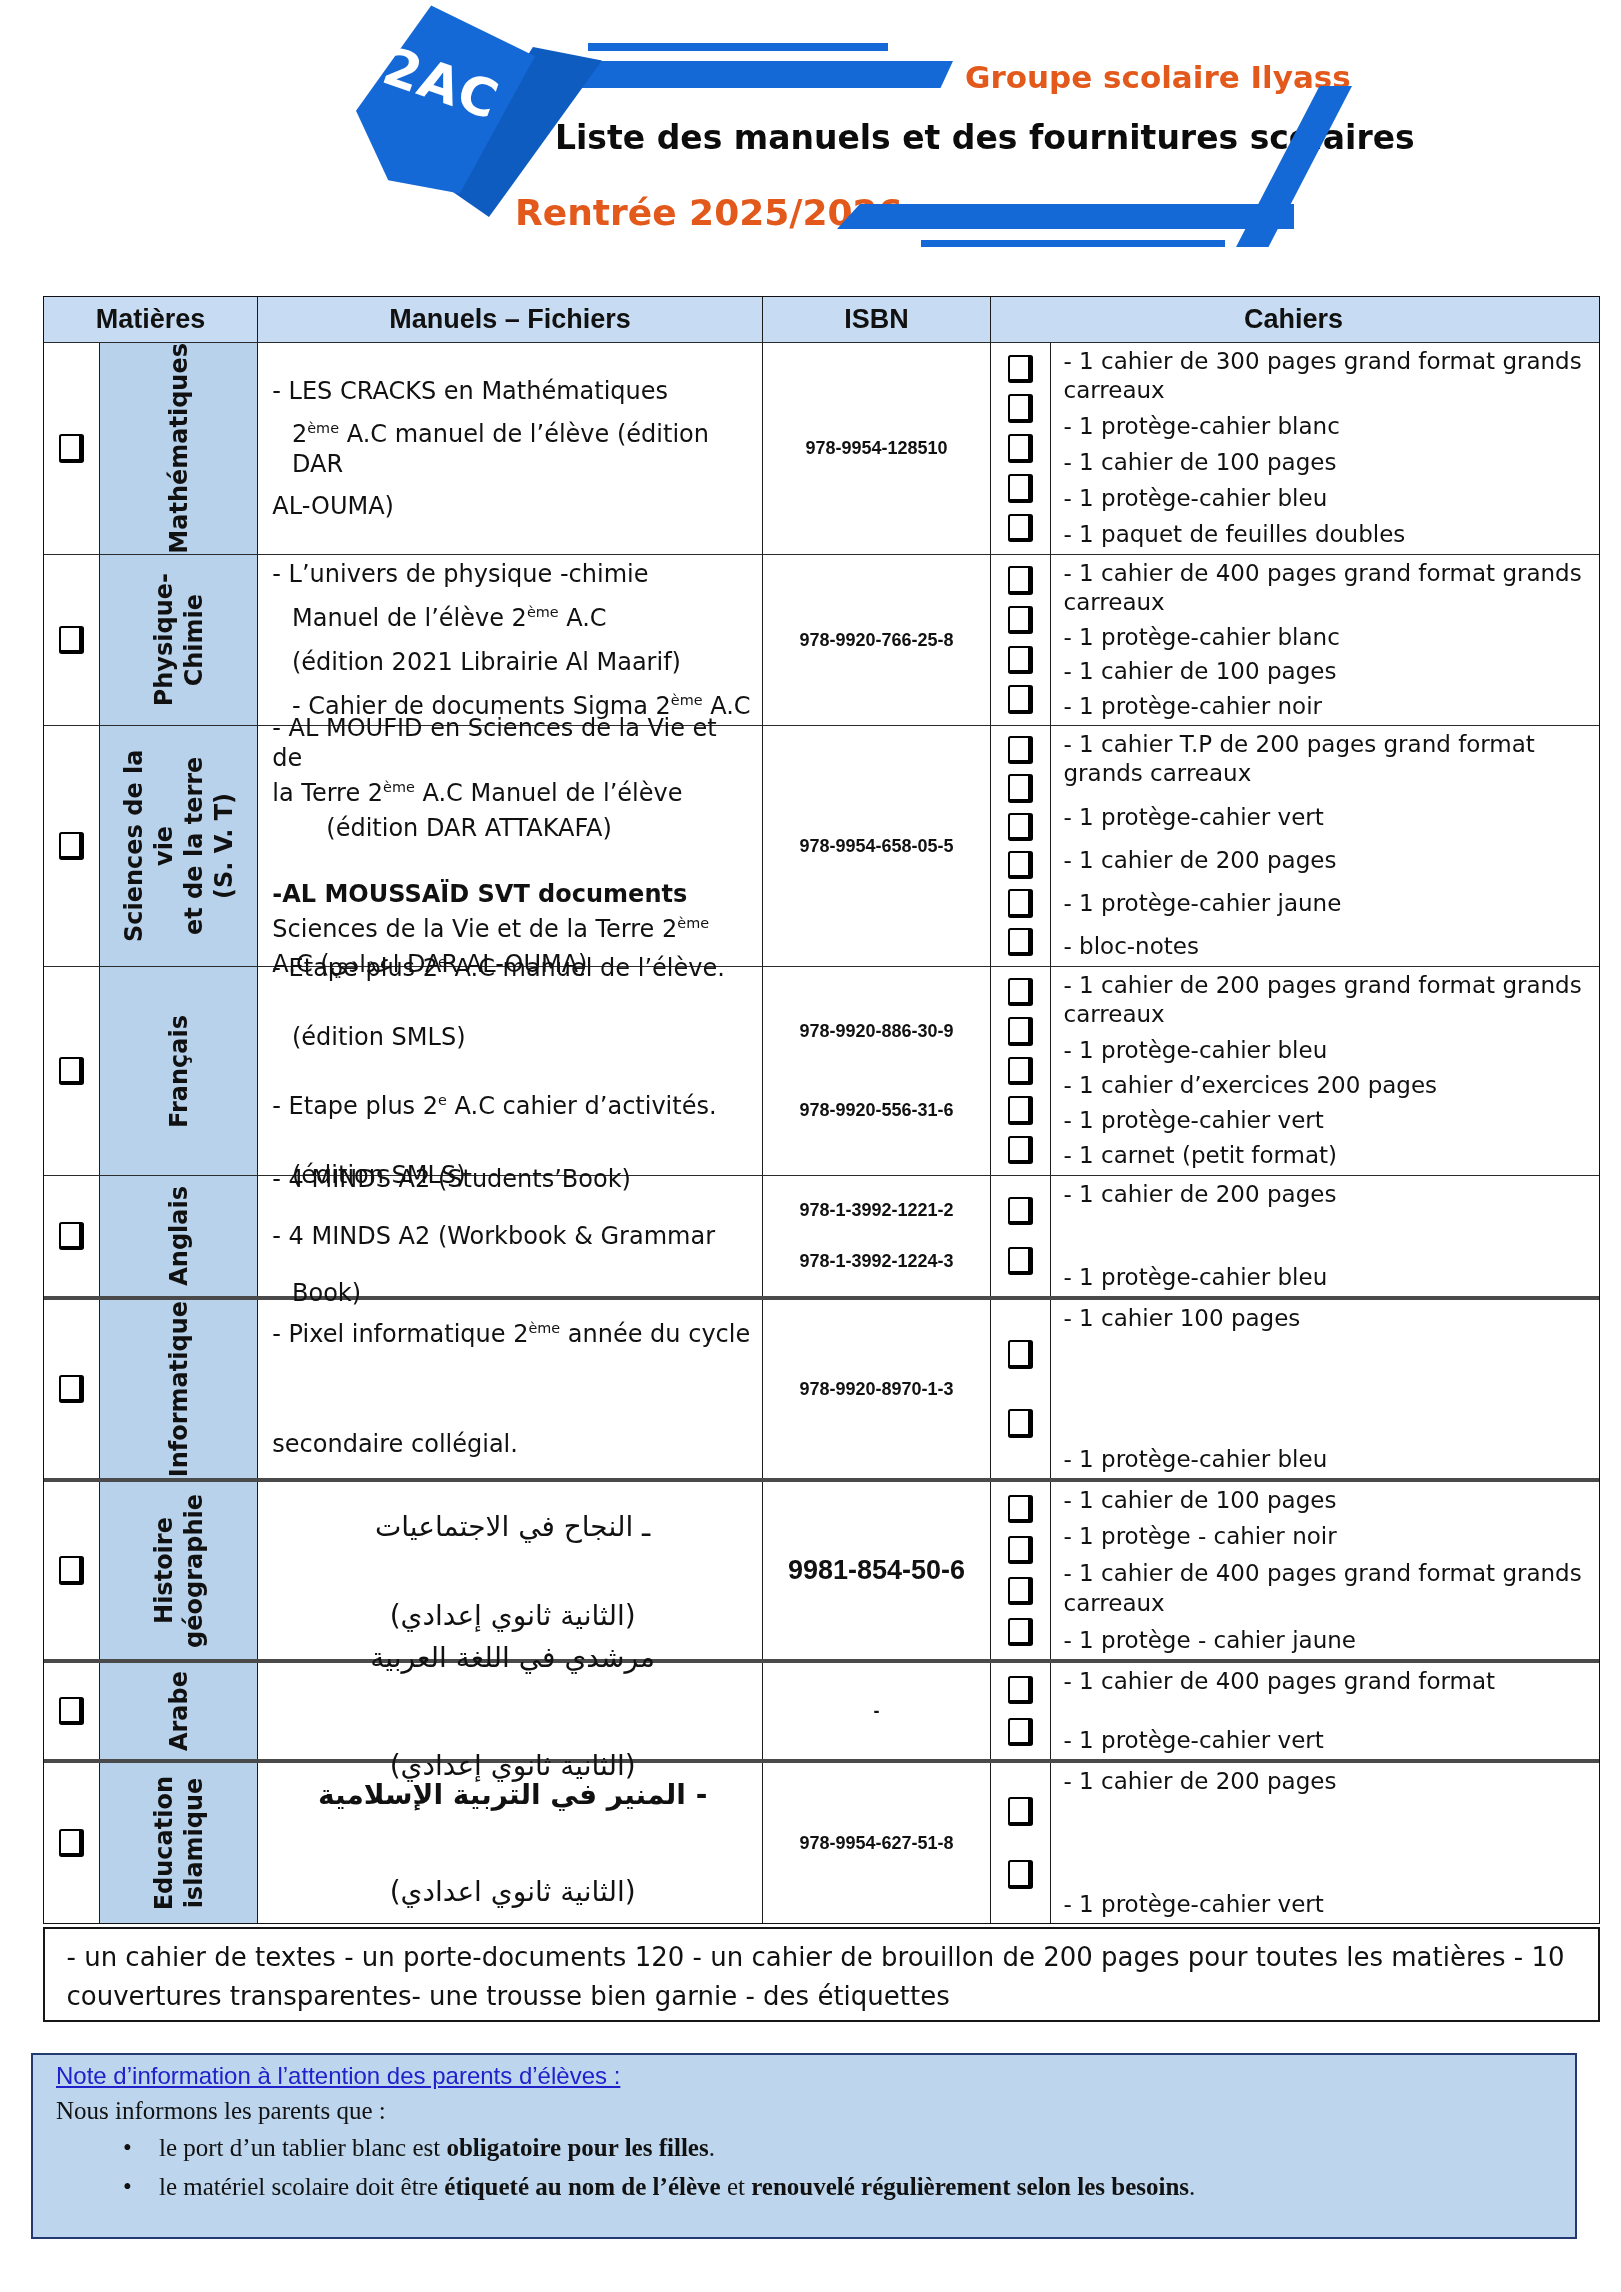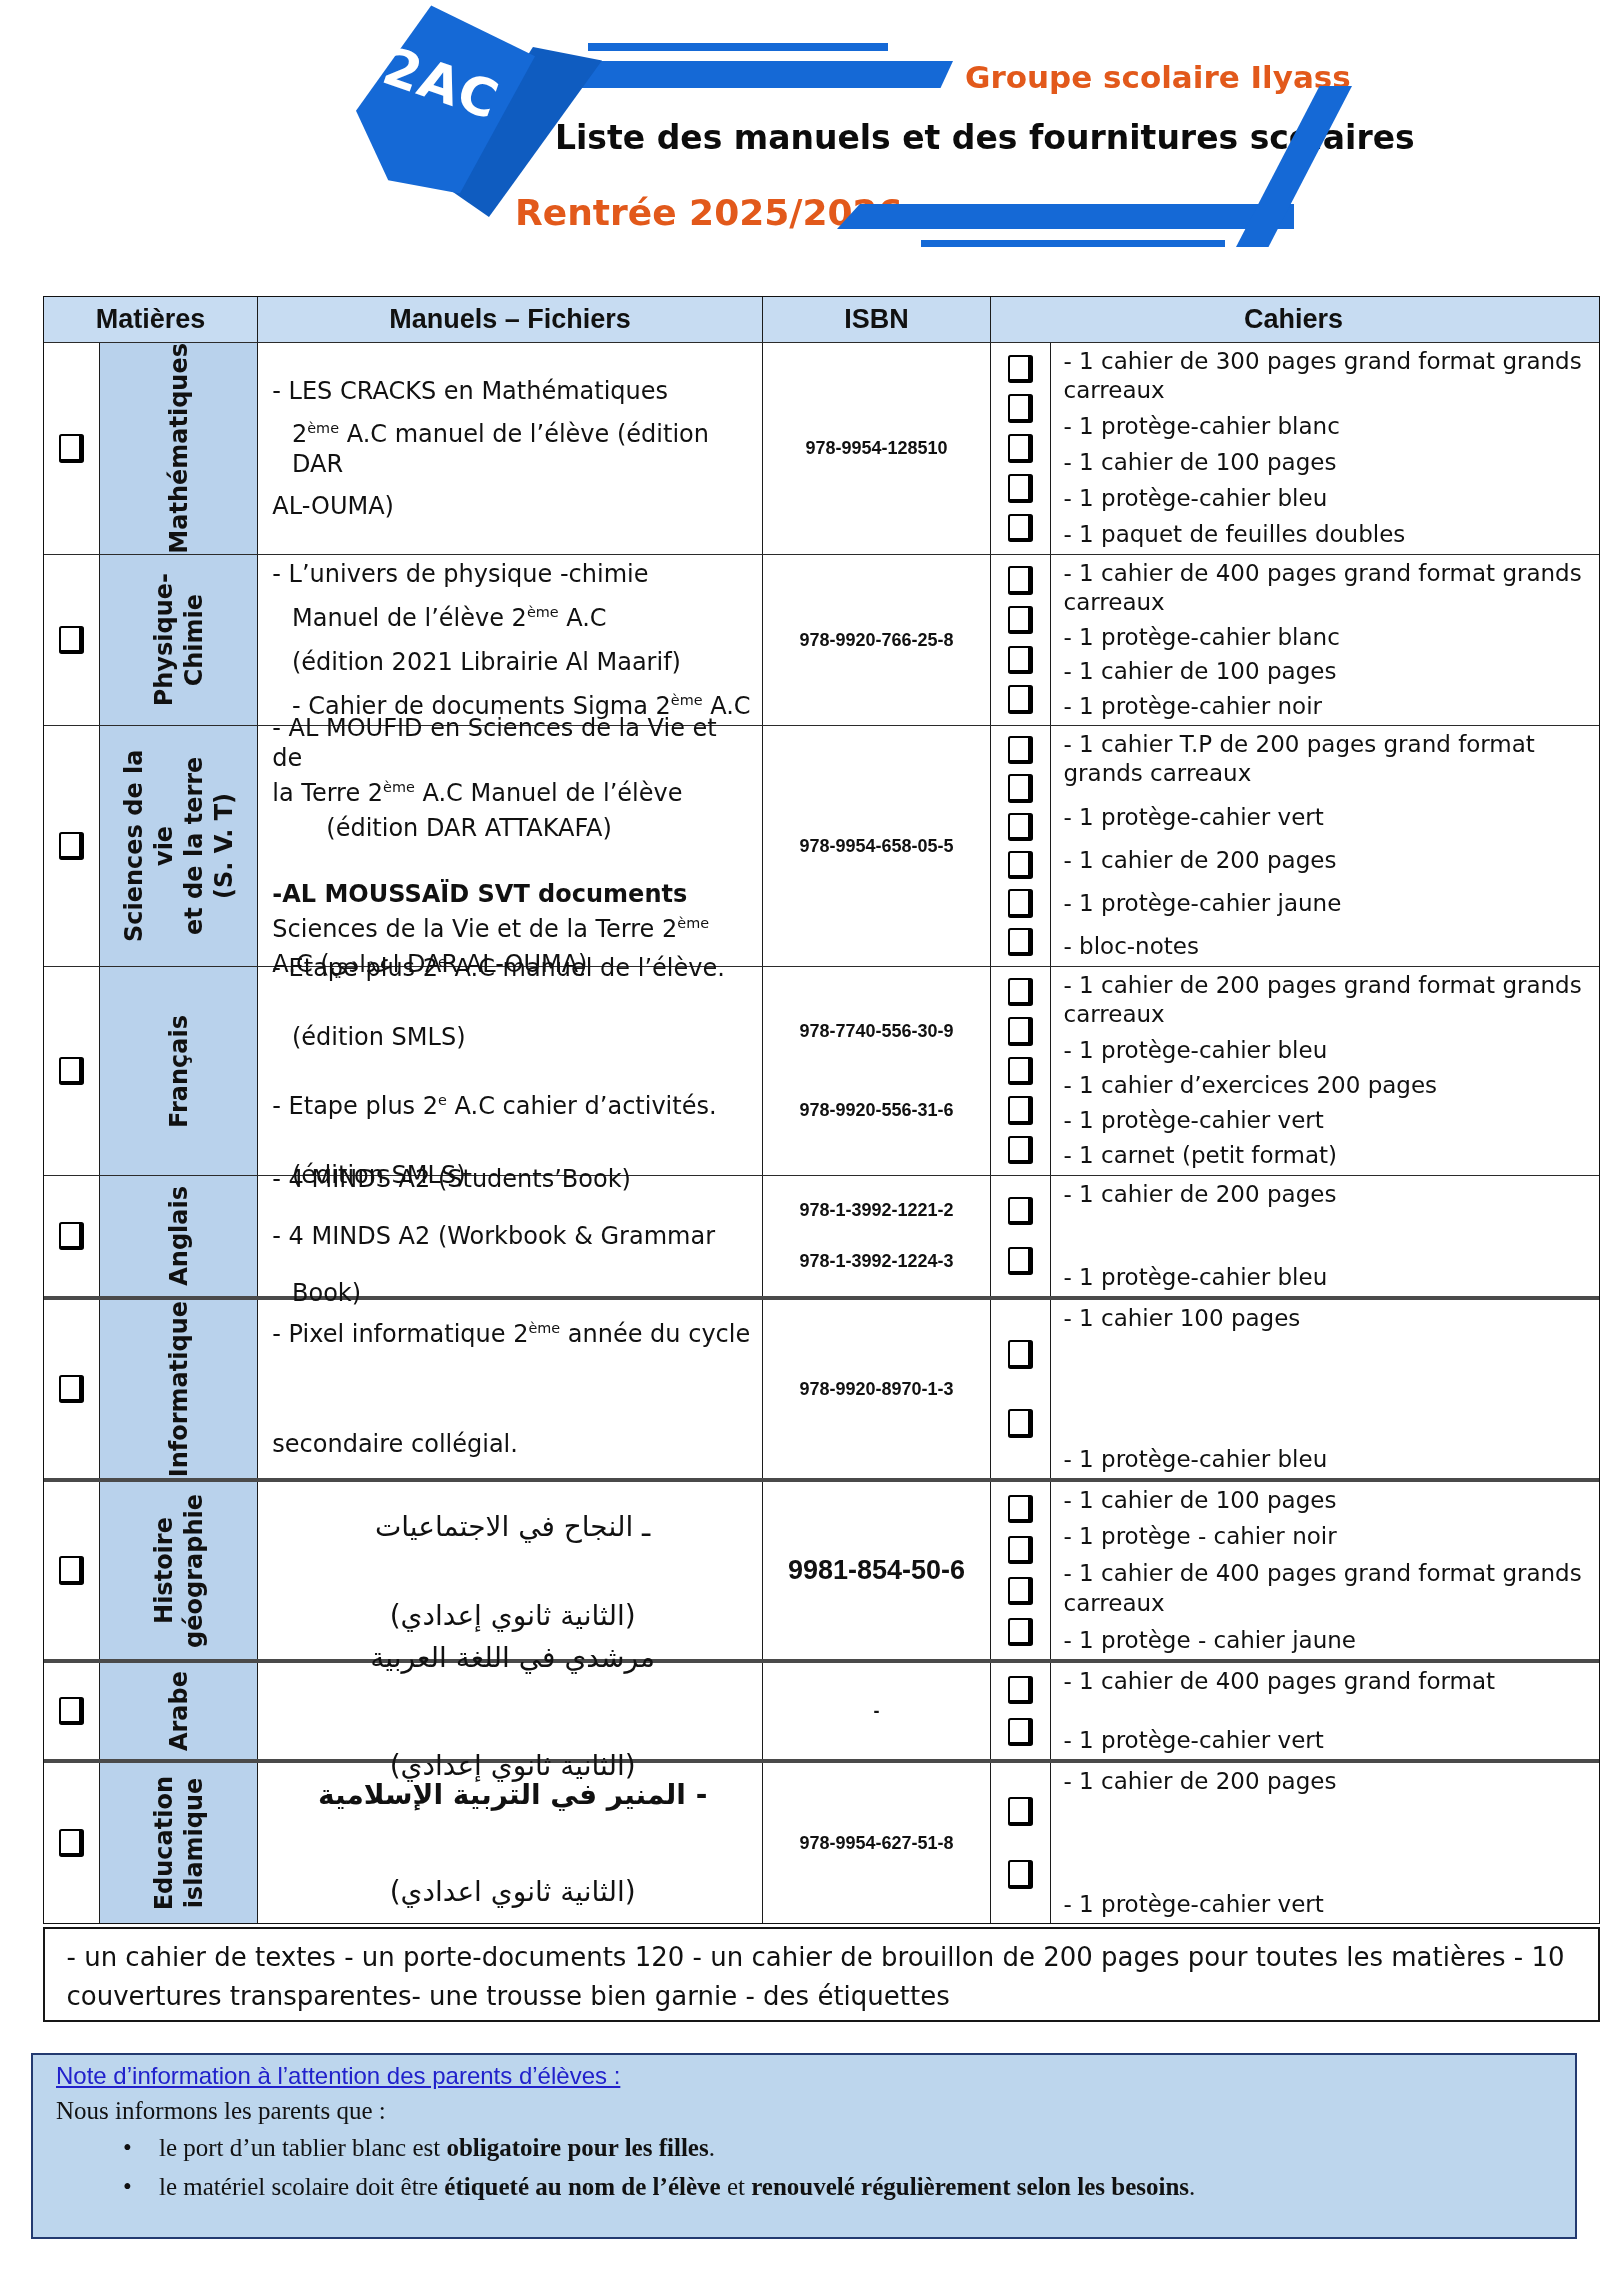--- a/index.html
+++ b/index.html
@@ -190,21 +190,21 @@
         <div class="cell c-b">
           <span class="vtext">Français</span>
         </div>
         <div class="cell c-c" style="gap: 39px;">
           <div class="mline">- Etape plus 2<sup>e</sup> A.C manuel de l’élève.</div>
           <div class="mline ind1">(édition SMLS)</div>
           <div class="mline">- Etape plus 2<sup>e</sup> A.C cahier d’activités.</div>
           <div class="mline ind1">(édition SMLS)</div>
         </div>
         <div class="cell c-d" style="justify-content: space-evenly;">
-          <div class="isbn-line">978-7740-556-30-9</div>
+          <div class="isbn-line">978-9920-886-30-9</div>
           <div class="isbn-line">978-9920-556-31-6</div>
         </div>
         <div class="cell c-e">
           <div class="cbx-col">
             <span class="cbx"></span>
             <span class="cbx"></span>
             <span class="cbx"></span>
             <span class="cbx"></span>
             <span class="cbx"></span>
           </div>

